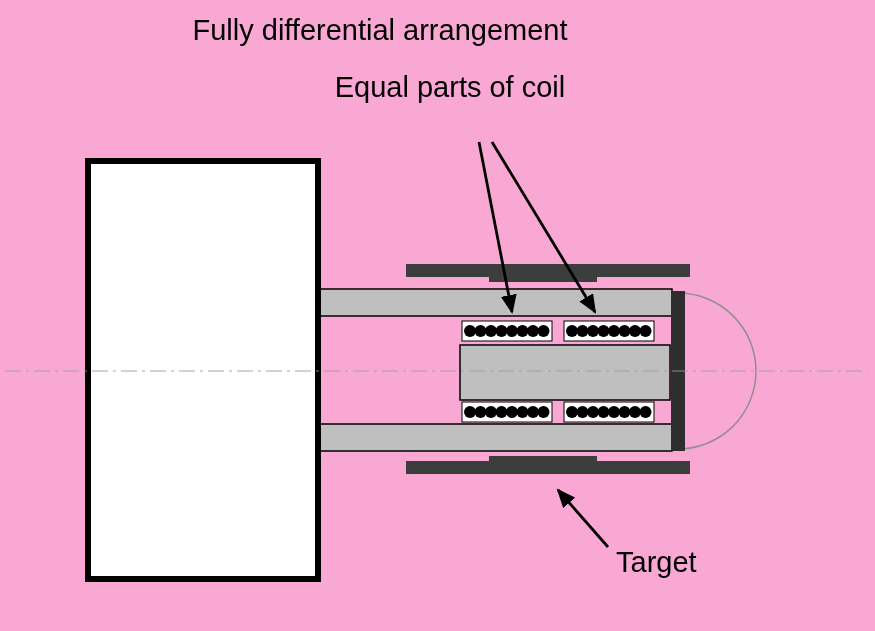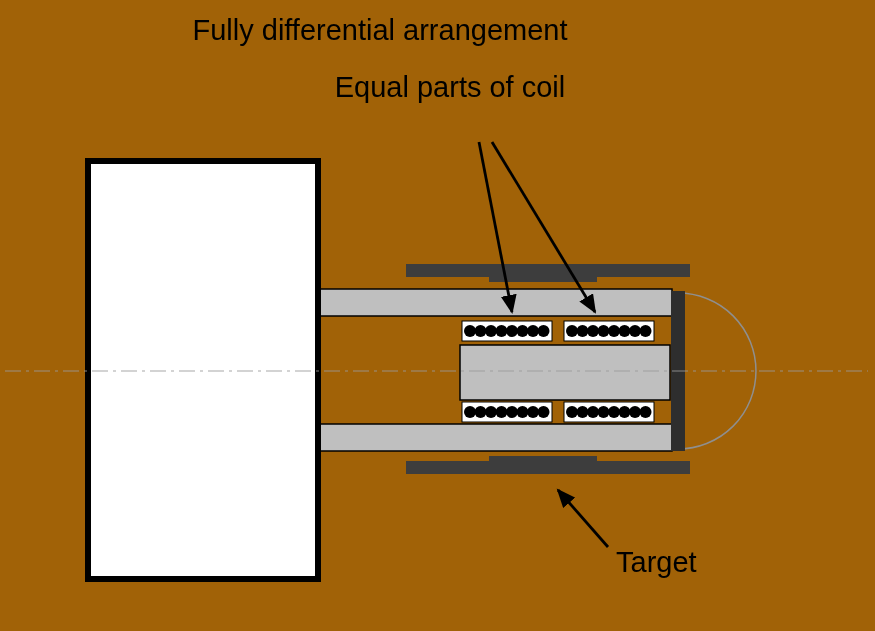--- a/index.html
+++ b/index.html
@@ -4,21 +4,21 @@
 <style>
   html, body {
     margin: 0;
     padding: 0;
     background: #ffffff;
   }
   .canvas {
     position: relative;
     width: 875px;
     height: 631px;
-    background: #a16207;
+    background: #f9a8d4;
     overflow: hidden;
   }
   svg {
     display: block;
   }
   .label {
     font-family: "Liberation Sans", sans-serif;
     font-size: 29px;
     fill: #000000;
   }

